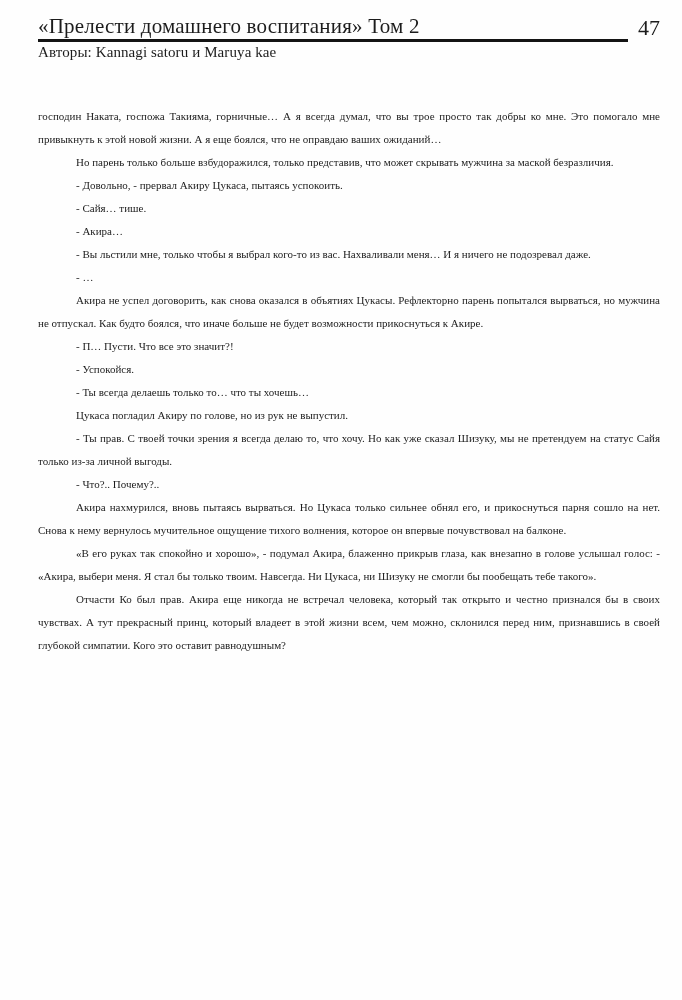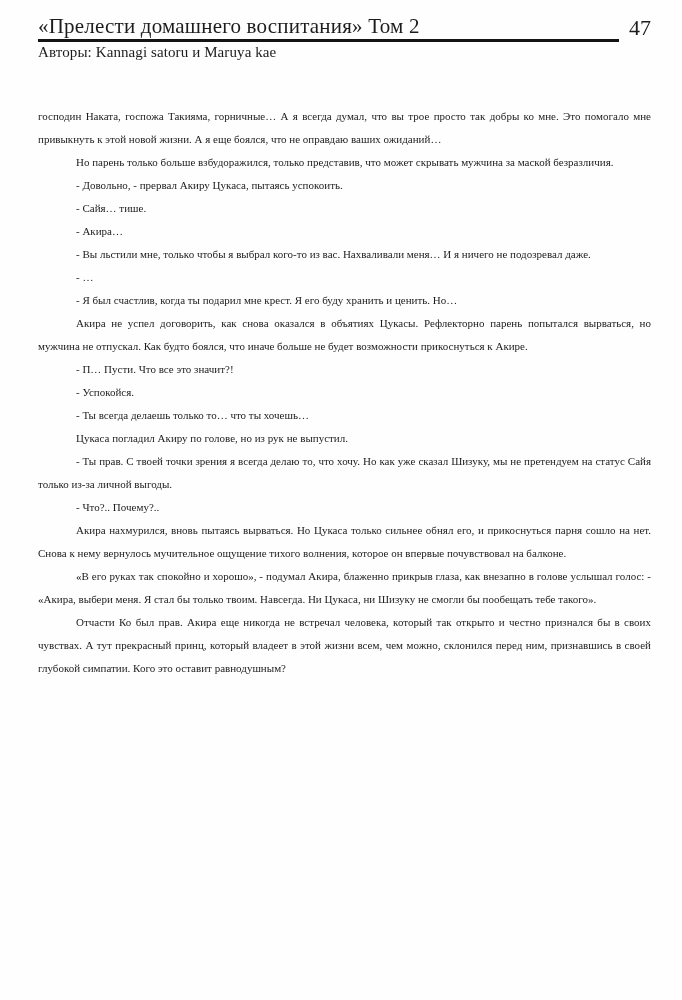--- a/index.html
+++ b/index.html
@@ -8,21 +8,21 @@
     background: #ffffff;
   }
   .page {
     position: relative;
     width: 682px;
     height: 1000px;
     background: #fefefe;
     color: #1c1c1c;
     font-family: "Liberation Serif", "DejaVu Serif", serif;
     box-sizing: border-box;
-    padding: 14px 31px 0 38px;
+    padding: 14px 22px 0 38px;
     overflow: hidden;
   }
   .header-row {
     display: flex;
     align-items: flex-end;
   }
   .header-title-wrap {
     flex: 1;
     border-bottom: 3px solid #141414;
     padding-bottom: 1px;
@@ -72,21 +72,20 @@
   <div class="authors-line">Авторы: Kannagi satoru и Maruya kae</div>
 
   <div class="body-text" id="body-text">
       <p class="no-indent">господин Наката, госпожа Такияма, горничные… А я всегда думал, что вы трое просто так добры ко мне. Это помогало мне привыкнуть к этой новой жизни. А я еще боялся, что не оправдаю ваших ожиданий…</p>
       <p class="indent">Но парень только больше взбудоражился, только представив, что может скрывать мужчина за маской безразличия.</p>
       <p class="indent">- Довольно, - прервал Акиру Цукаса, пытаясь успокоить.</p>
       <p class="indent">- Сайя… тише.</p>
       <p class="indent">- Акира…</p>
       <p class="indent">- Вы льстили мне, только чтобы я выбрал кого-то из вас. Нахваливали меня… И я ничего не подозревал даже.</p>
       <p class="indent">- …</p>
-      <p class="indent">- Я был счастлив, когда ты подарил мне крест. Я его буду хранить и ценить. Но…</p>
       <p class="indent">Акира не успел договорить, как снова оказался в объятиях Цукасы. Рефлекторно парень попытался вырваться, но мужчина не отпускал. Как будто боялся, что иначе больше не будет возможности прикоснуться к Акире.</p>
       <p class="indent">- П… Пусти. Что все это значит?!</p>
       <p class="indent">- Успокойся.</p>
       <p class="indent">- Ты всегда делаешь только то… что ты хочешь…</p>
       <p class="indent">Цукаса погладил Акиру по голове, но из рук не выпустил.</p>
       <p class="indent">- Ты прав. С твоей точки зрения я всегда делаю то, что хочу. Но как уже сказал Шизуку, мы не претендуем на статус Сайя только из-за личной выгоды.</p>
       <p class="indent">- Что?..  Почему?..</p>
       <p class="indent">Акира нахмурился, вновь пытаясь вырваться. Но Цукаса только сильнее обнял его, и прикоснуться парня сошло на нет. Снова к нему вернулось мучительное ощущение тихого волнения, которое он впервые почувствовал на балконе.</p>
       <p class="indent">«В его руках так спокойно и хорошо», - подумал Акира, блаженно прикрыв глаза, как внезапно в голове услышал голос: - «Акира, выбери меня. Я стал бы только твоим. Навсегда. Ни Цукаса, ни Шизуку не смогли бы пообещать тебе такого».</p>
       <p class="indent">Отчасти Ко был прав. Акира еще никогда не встречал человека, который так открыто и честно признался бы в своих чувствах. А тут прекрасный принц, который владеет в этой жизни всем, чем можно, склонился перед ним, признавшись в своей глубокой симпатии. Кого это оставит равнодушным?</p>

